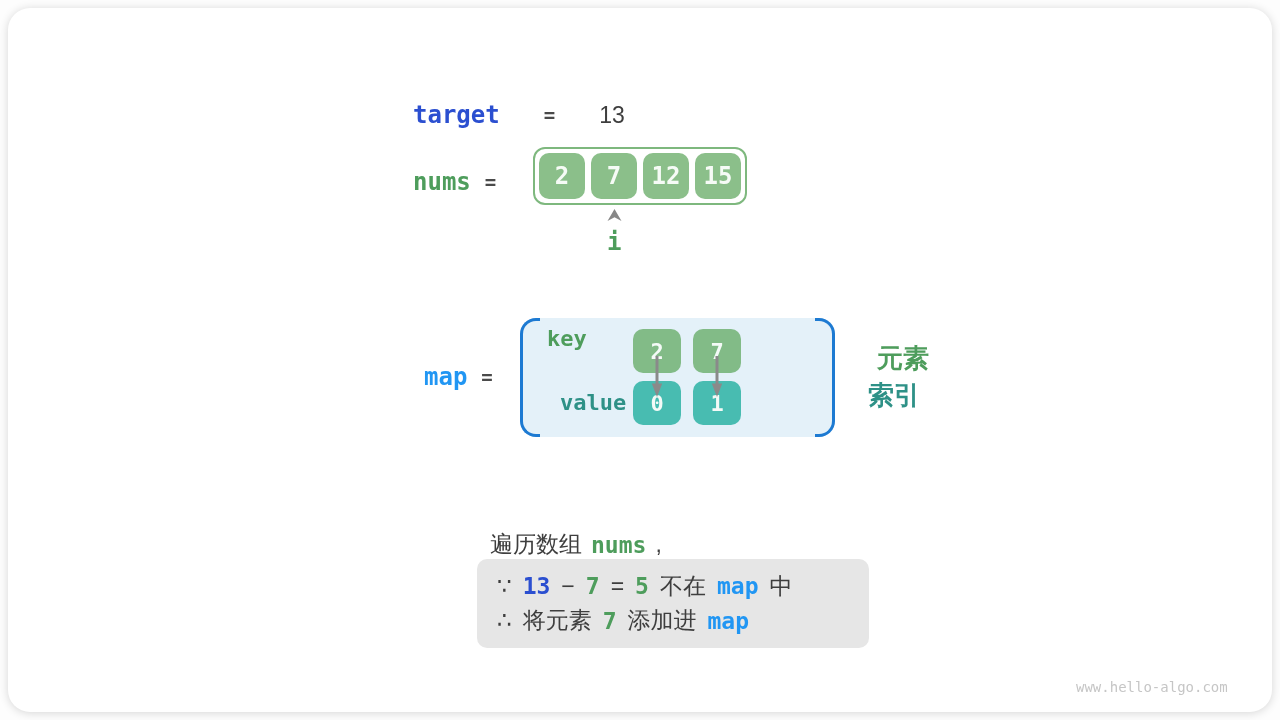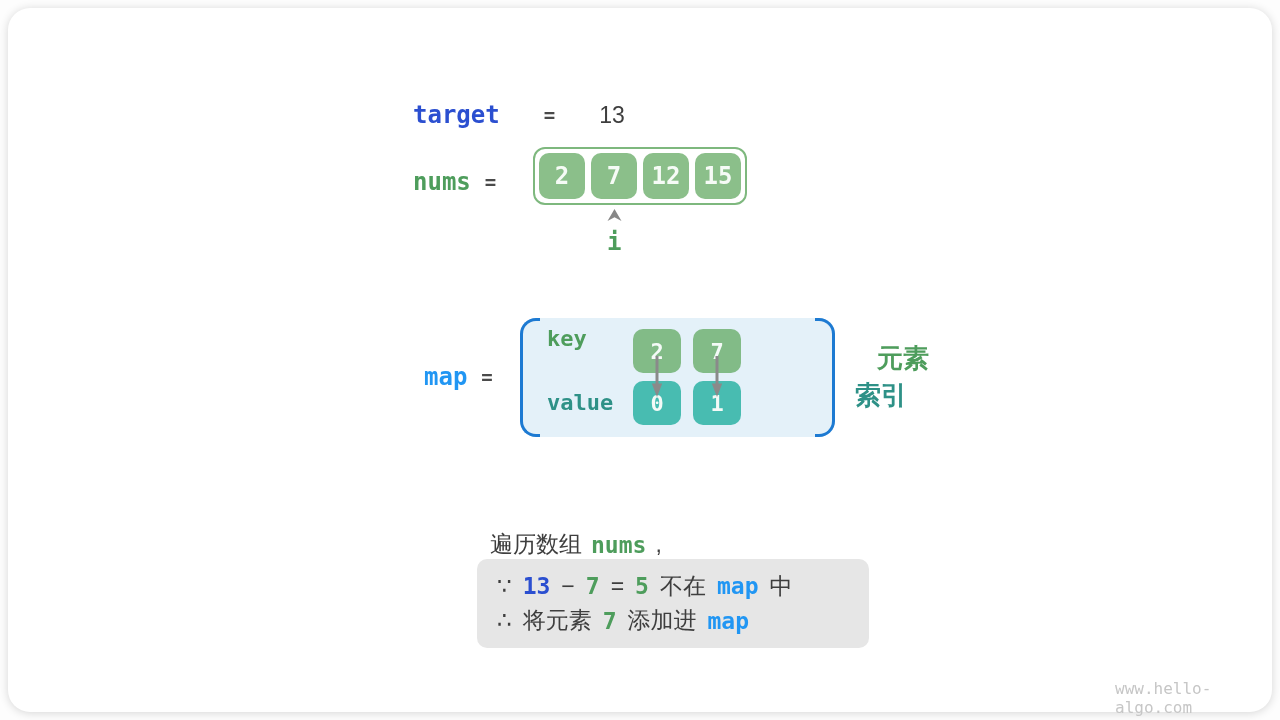--- a/index.html
+++ b/index.html
@@ -7,21 +7,21 @@
               font-family:"Liberation Sans", sans-serif; }
   .card { position:absolute; left:8px; top:8px; width:1264px; height:704px;
           background:#ffffff; border-radius:22px;
           box-shadow:0 1px 10px rgba(0,0,0,.16); }
 
   .mono  { font-family:"DejaVu Sans Mono", monospace; }
   .bold  { font-weight:bold; }
   .blue  { color:#2b4fd0; }
   .azure { color:#2196f3; }
   .green { color:#4e9d5c; }
-  .teal  { color:#2e9187; }
+  .teal  { color:#2e9187;margin-left:13px; }
 
   .abs { position:absolute; }
 
   
   .stmt { display:flex; align-items:center; font-size:24px; }
   .stmt .kw  { font-family:"DejaVu Sans Mono", monospace; font-weight:bold; }
   .stmt .eq  { font-family:"DejaVu Sans Mono", monospace; font-weight:bold;
                font-size:19px; color:#4a4a4a; margin:0 14px; }
   .stmt .val { color:#3e3e3e; font-size:23px; }
 
@@ -53,21 +53,21 @@
                  margin:0 9px; }
   .note { width:392px; height:89px; background:#e6e6e6; border-radius:10px;
           padding:10px 20px; display:flex; flex-direction:column; justify-content:center; }
   .note-line { display:flex; align-items:center; height:35px; font-size:23px; }
   .tok { margin-right:11px; white-space:pre; }
   .tok[data-c="dark"]  { color:#3e3e3e; }
   .tok[data-c="blue"]  { color:#2b4fd0; font-weight:bold; font-family:"DejaVu Sans Mono", monospace; }
   .tok[data-c="green"] { color:#4e9d5c; font-weight:bold; font-family:"DejaVu Sans Mono", monospace; }
   .tok[data-c="azure"] { color:#2196f3; font-weight:bold; font-family:"DejaVu Sans Mono", monospace; }
 
-  .watermark { font-family:"DejaVu Sans Mono", monospace; font-size:16px; color:#c6c6c6;margin-left:39px; }
+  .watermark { font-family:"DejaVu Sans Mono", monospace; font-size:14px; color:#c6c6c6; }
 </style>
 </head>
 <body>
 
 <div class="card">
 
   <div class="abs stmt" style="left:405px; top:93px;gap:30px;">
     <span class="kw blue">target</span>
     <span class="eq">=</span>
     <span class="val">13</span>

